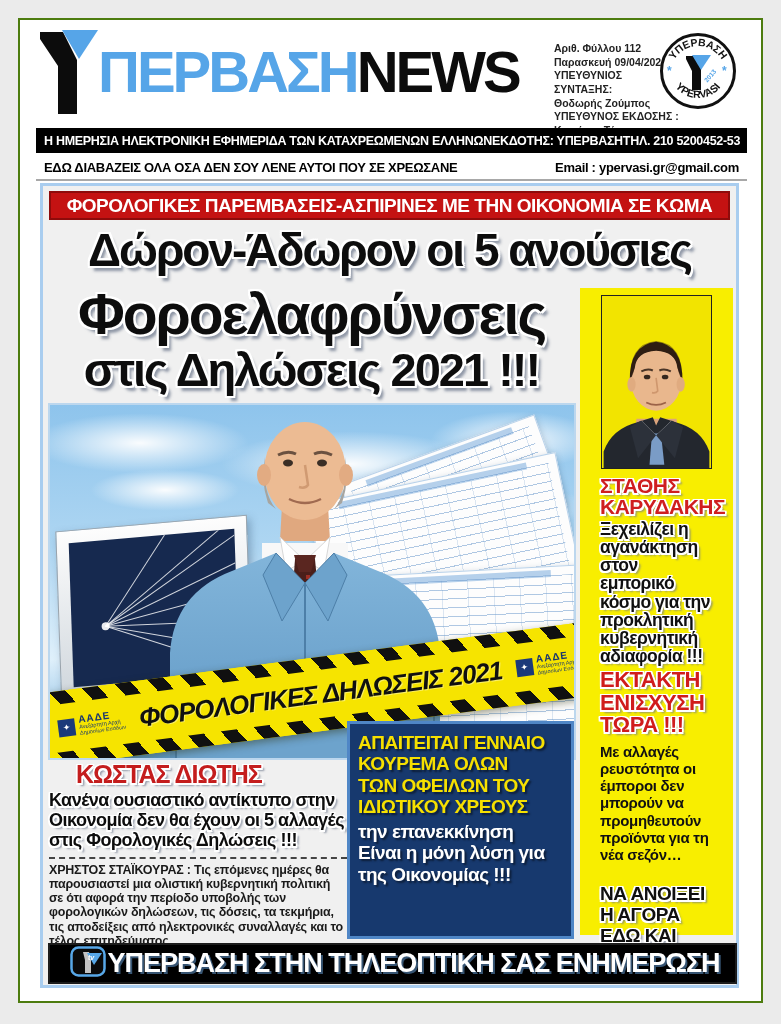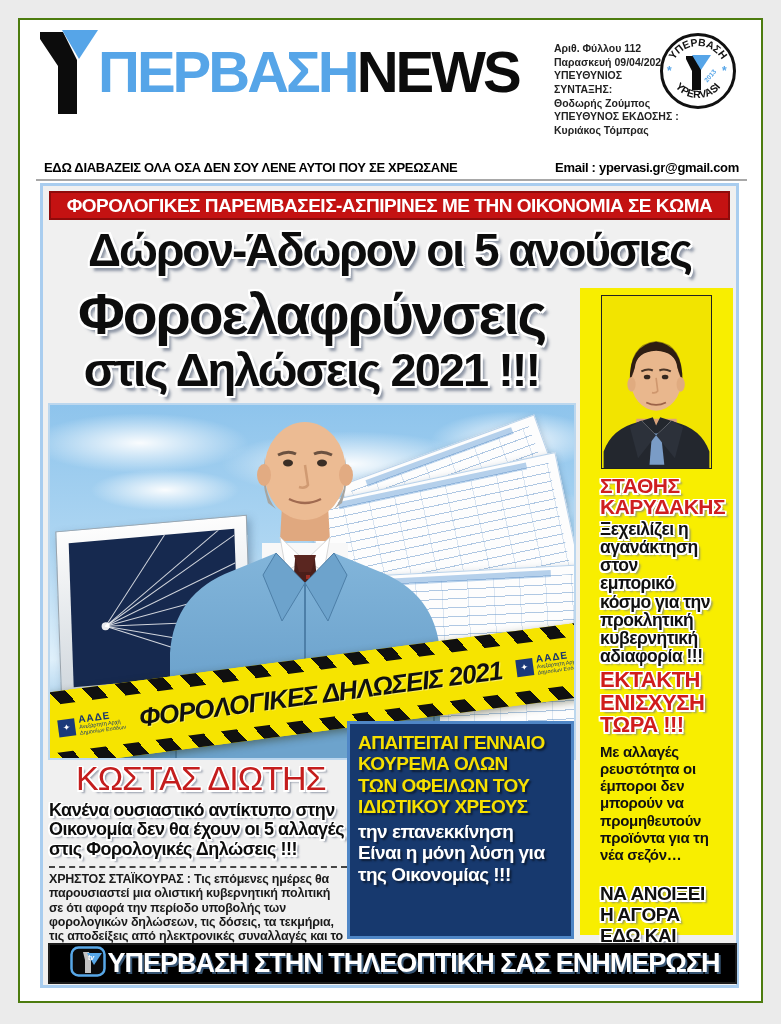--- a/index.html
+++ b/index.html
@@ -77,21 +77,21 @@
   .tape-text{font-size:26px;font-weight:bold;font-style:italic;color:#101010;letter-spacing:-1px;white-space:nowrap;
     text-shadow:1px 1px 0 rgba(255,255,255,.4);}
   .aade{display:flex;align-items:center;gap:4px;}
   .aade-sq{width:17px;height:17px;background:#1b3a7a;display:flex;align-items:center;justify-content:center;flex:none;}
   .aade-sq::before{content:"✦";color:#fff;font-size:9px;}
   .aade-txt{display:flex;flex-direction:column;line-height:1.05;}
   .aade-txt b{font-size:10px;color:#16356f;letter-spacing:1px;}
   .aade-txt i{font-size:5.5px;color:#16356f;font-style:normal;}
   
   .author-block{position:absolute;left:6px;top:575px;width:298px;}
-  .author-name{color:#c41d1d;font-size:34px;font-weight:normal;letter-spacing:-1px;line-height:1.05;white-space:nowrap;padding-left:27px;}
+  .author-name{color:#c41d1d;font-size:25px;font-weight:bold;letter-spacing:-1px;line-height:1.05;white-space:nowrap;padding-left:27px;}
   .author-lead{color:#0d0d0d;font-size:18px;font-weight:bold;letter-spacing:-0.5px;line-height:1.1;margin-top:4px;}
   .dashes{border-top:2px dashed #444;margin:6px 0 4px 0;}
   .author-para{color:#1a1a1a;font-size:12.5px;font-weight:bold;line-height:1.14;letter-spacing:-0.2px;}
   
   .blue-box{position:absolute;left:304px;top:535px;width:227px;height:218px;background:#17396e;
     border:3px solid #4f86c6;box-sizing:border-box;padding:8px 8px;}
   .bb-title{color:#f6e000;font-size:19px;font-weight:bold;line-height:1.12;letter-spacing:-0.5px;text-shadow:2px 2px 2px rgba(0,0,0,.5);white-space:nowrap;}
   .bb-sub{color:#fff;font-size:19px;font-weight:bold;line-height:1.12;letter-spacing:-0.5px;margin-top:4px;text-shadow:2px 2px 2px rgba(0,0,0,.5);white-space:nowrap;}
   
   .sidebar{position:absolute;right:3px;top:102px;width:153px;height:647px;background:#f8ee00;
@@ -148,20 +148,25 @@
         </text>
         <text x="8" y="43" font-size="12" font-weight="bold" fill="#56a5e8">*</text>
         <text x="63" y="43" font-size="12" font-weight="bold" fill="#56a5e8">*</text>
         <path d="M27,24 L36,24 L42,36 L42,58 L33,58 L33,39 L27,27 Z" fill="#0c0c0c"></path>
         <path d="M33,23 L52,23 L42,38 Z" fill="#56a5e8"></path>
         <text x="46" y="50" font-size="6.5" font-weight="bold" fill="#56a5e8" transform="rotate(-50 48 48)">2013</text>
       </svg>
     </div>
   </div>
 
+  <div class="black-bar">
+    <span>Η ΗΜΕΡΗΣΙΑ ΗΛΕΚΤΡΟΝΙΚΗ ΕΦΗΜΕΡΙΔΑ ΤΩΝ ΚΑΤΑΧΡΕΩΜΕΝΩΝ ΕΛΛΗΝΩΝ</span>
+    <span>ΕΚΔΟΤΗΣ: ΥΠΕΡΒΑΣΗ</span>
+    <span>ΤΗΛ. 210 5200452-53</span>
+  </div>
   <div class="white-bar">
     <span>ΕΔΩ ΔΙΑΒΑΖΕΙΣ ΟΛΑ ΟΣΑ ΔΕΝ ΣΟΥ ΛΕΝΕ ΑΥΤΟΙ ΠΟΥ ΣΕ ΧΡΕΩΣΑΝΕ</span>
     <a href="#">Email : ypervasi.gr@gmail.com</a>
   </div>
 
   <div class="frame">
 
     <div class="banner">ΦΟΡΟΛΟΓΙΚΕΣ ΠΑΡΕΜΒΑΣΕΙΣ-ΑΣΠΙΡΙΝΕΣ ΜΕ ΤΗΝ ΟΙΚΟΝΟΜΙΑ ΣΕ ΚΩΜΑ</div>
 
     <div class="headline1 ol-w">Δώρον-Άδωρον οι 5 ανούσιες</div>

